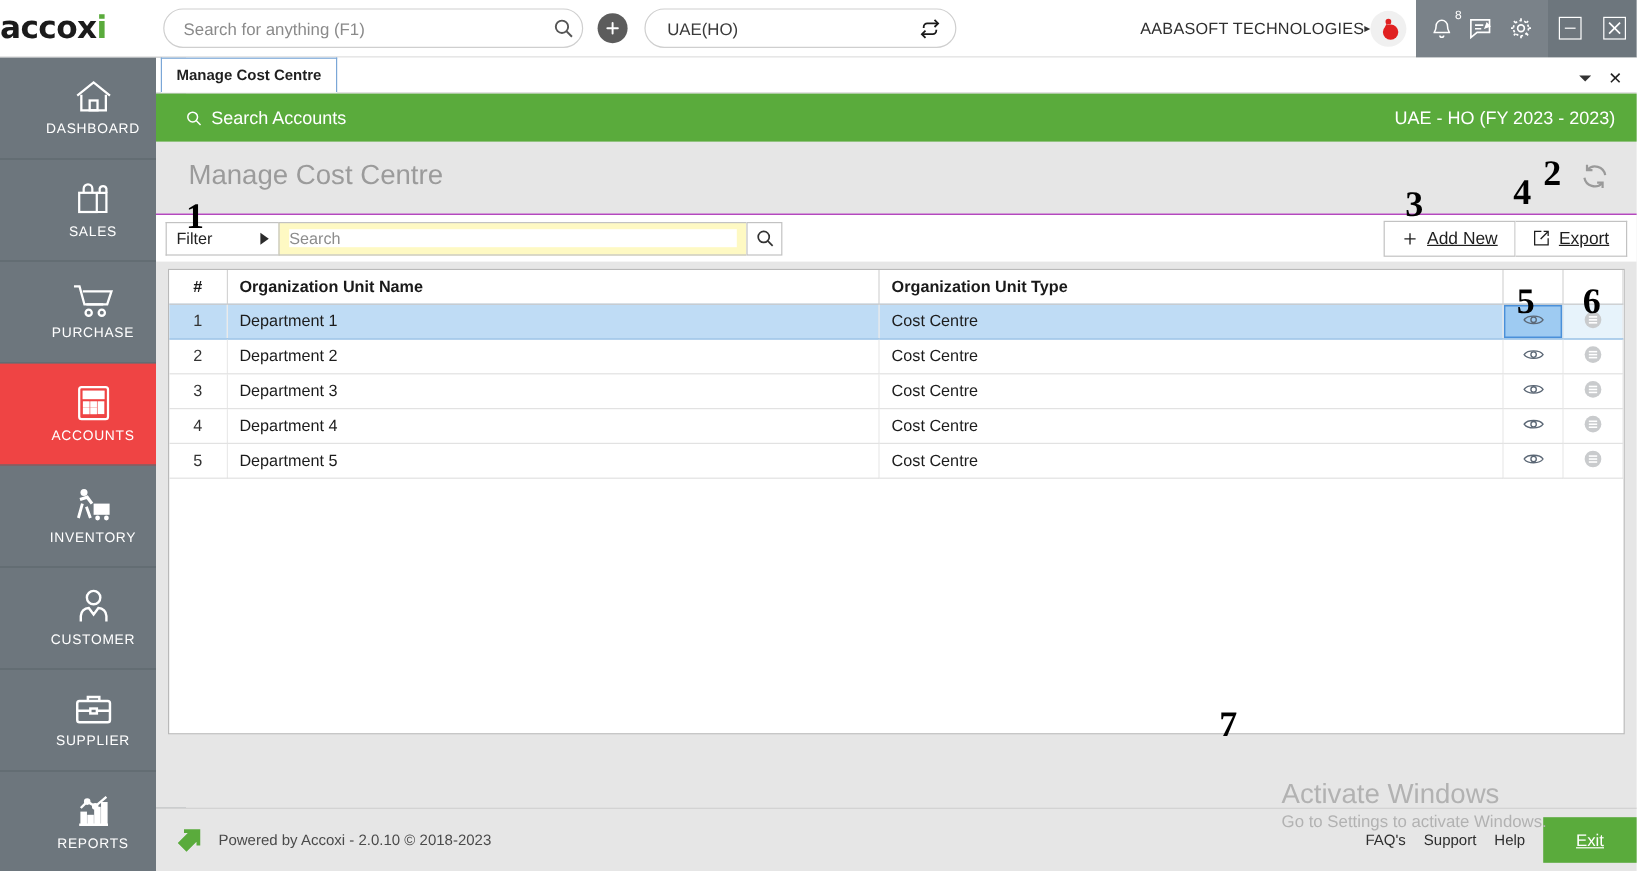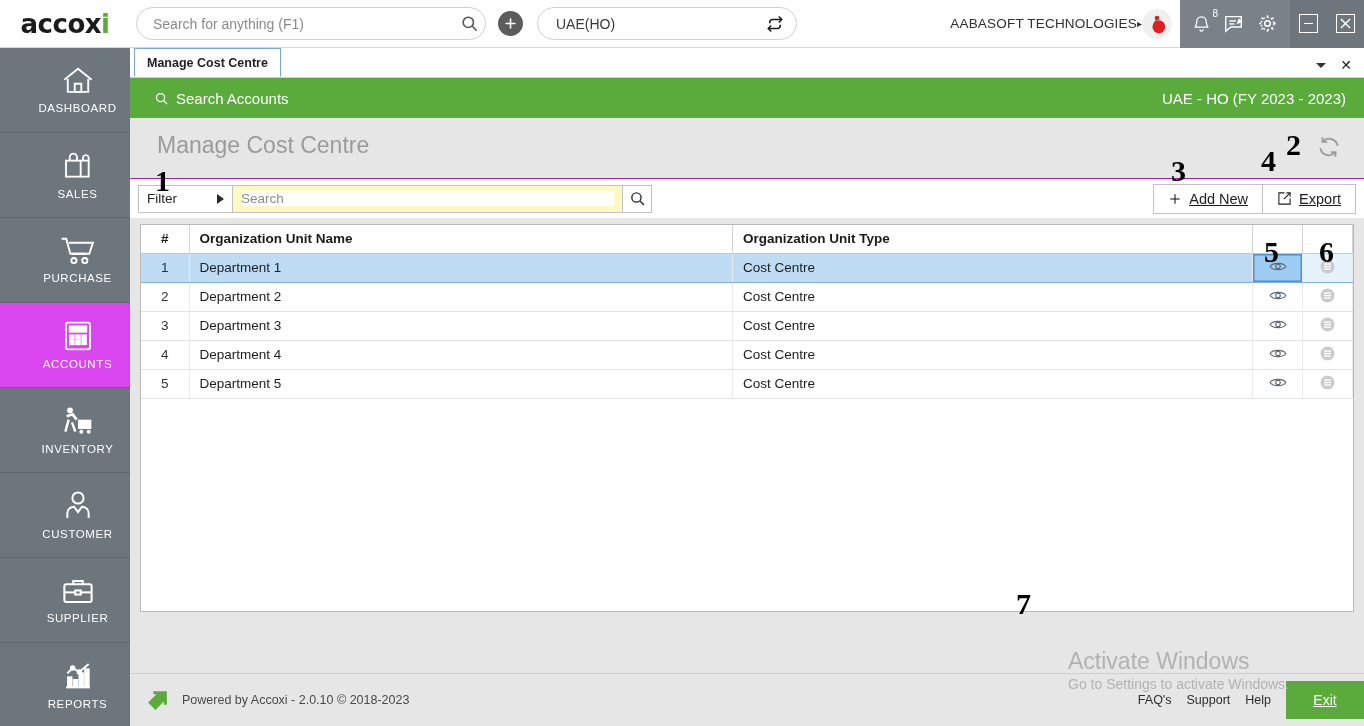--- a/index.html
+++ b/index.html
@@ -11,21 +11,21 @@
   }
   #app { position: relative; width: 1364px; height: 726px; background:#fff; }
 
   
   .topbar {
     position: absolute; top:0; left:0; width:1364px; height:48px;
     background:#ffffff; display:flex; align-items:center;
     border-bottom:1px solid #d8d8d8;
   }
   .logo {
-    width:130px; height:48px; display:flex; align-items:center; justify-content:center;
+    width:130px; height:48px; display:flex; align-items:center; justify-content:flex-start;
     font-size:26px; font-weight:bold; letter-spacing:-0.5px; color:#1b1b1b;
     font-family:"DejaVu Sans", sans-serif;
   }
   .logo .dot { color:#5aab3c; }
   .search-wrap {
     margin-left:6px; width:350px; height:33px; border:1px solid #cfcfcf;
     border-radius:17px; display:flex; align-items:center; padding:0 6px 0 16px; background:#fff;
   }
   .search-wrap input {
     border:none; outline:none; flex:1; font-size:14px; color:#3a3a3a;
@@ -70,21 +70,21 @@
   .sidebar {
     position:absolute; top:48px; left:0; width:155px; height:678px;
     background:#6d767d;
     text-align:center;
   }
   .side-item {
     position:relative; height:85px; border-bottom:1px solid #5e676e;
     display:flex; flex-direction:column; align-items:center; justify-content:center;
     color:#fff; cursor:pointer;
   }
-  .side-item.active { background:#d946ef; }
+  .side-item.active { background:#ef4444; }
   .side-label { font-size:11.5px; letter-spacing:0.6px; margin-top:6px; }
   .side-arrow {
     position:absolute; right:7px; top:50%; transform:translateY(-50%);
     width:0; height:0; border-left:6px solid #e2e2e2;
     border-top:4.5px solid transparent; border-bottom:4.5px solid transparent;
   }
 
   
   .tabstrip {
     position:absolute; top:48px; left:130px; width:1234px; height:30px;

